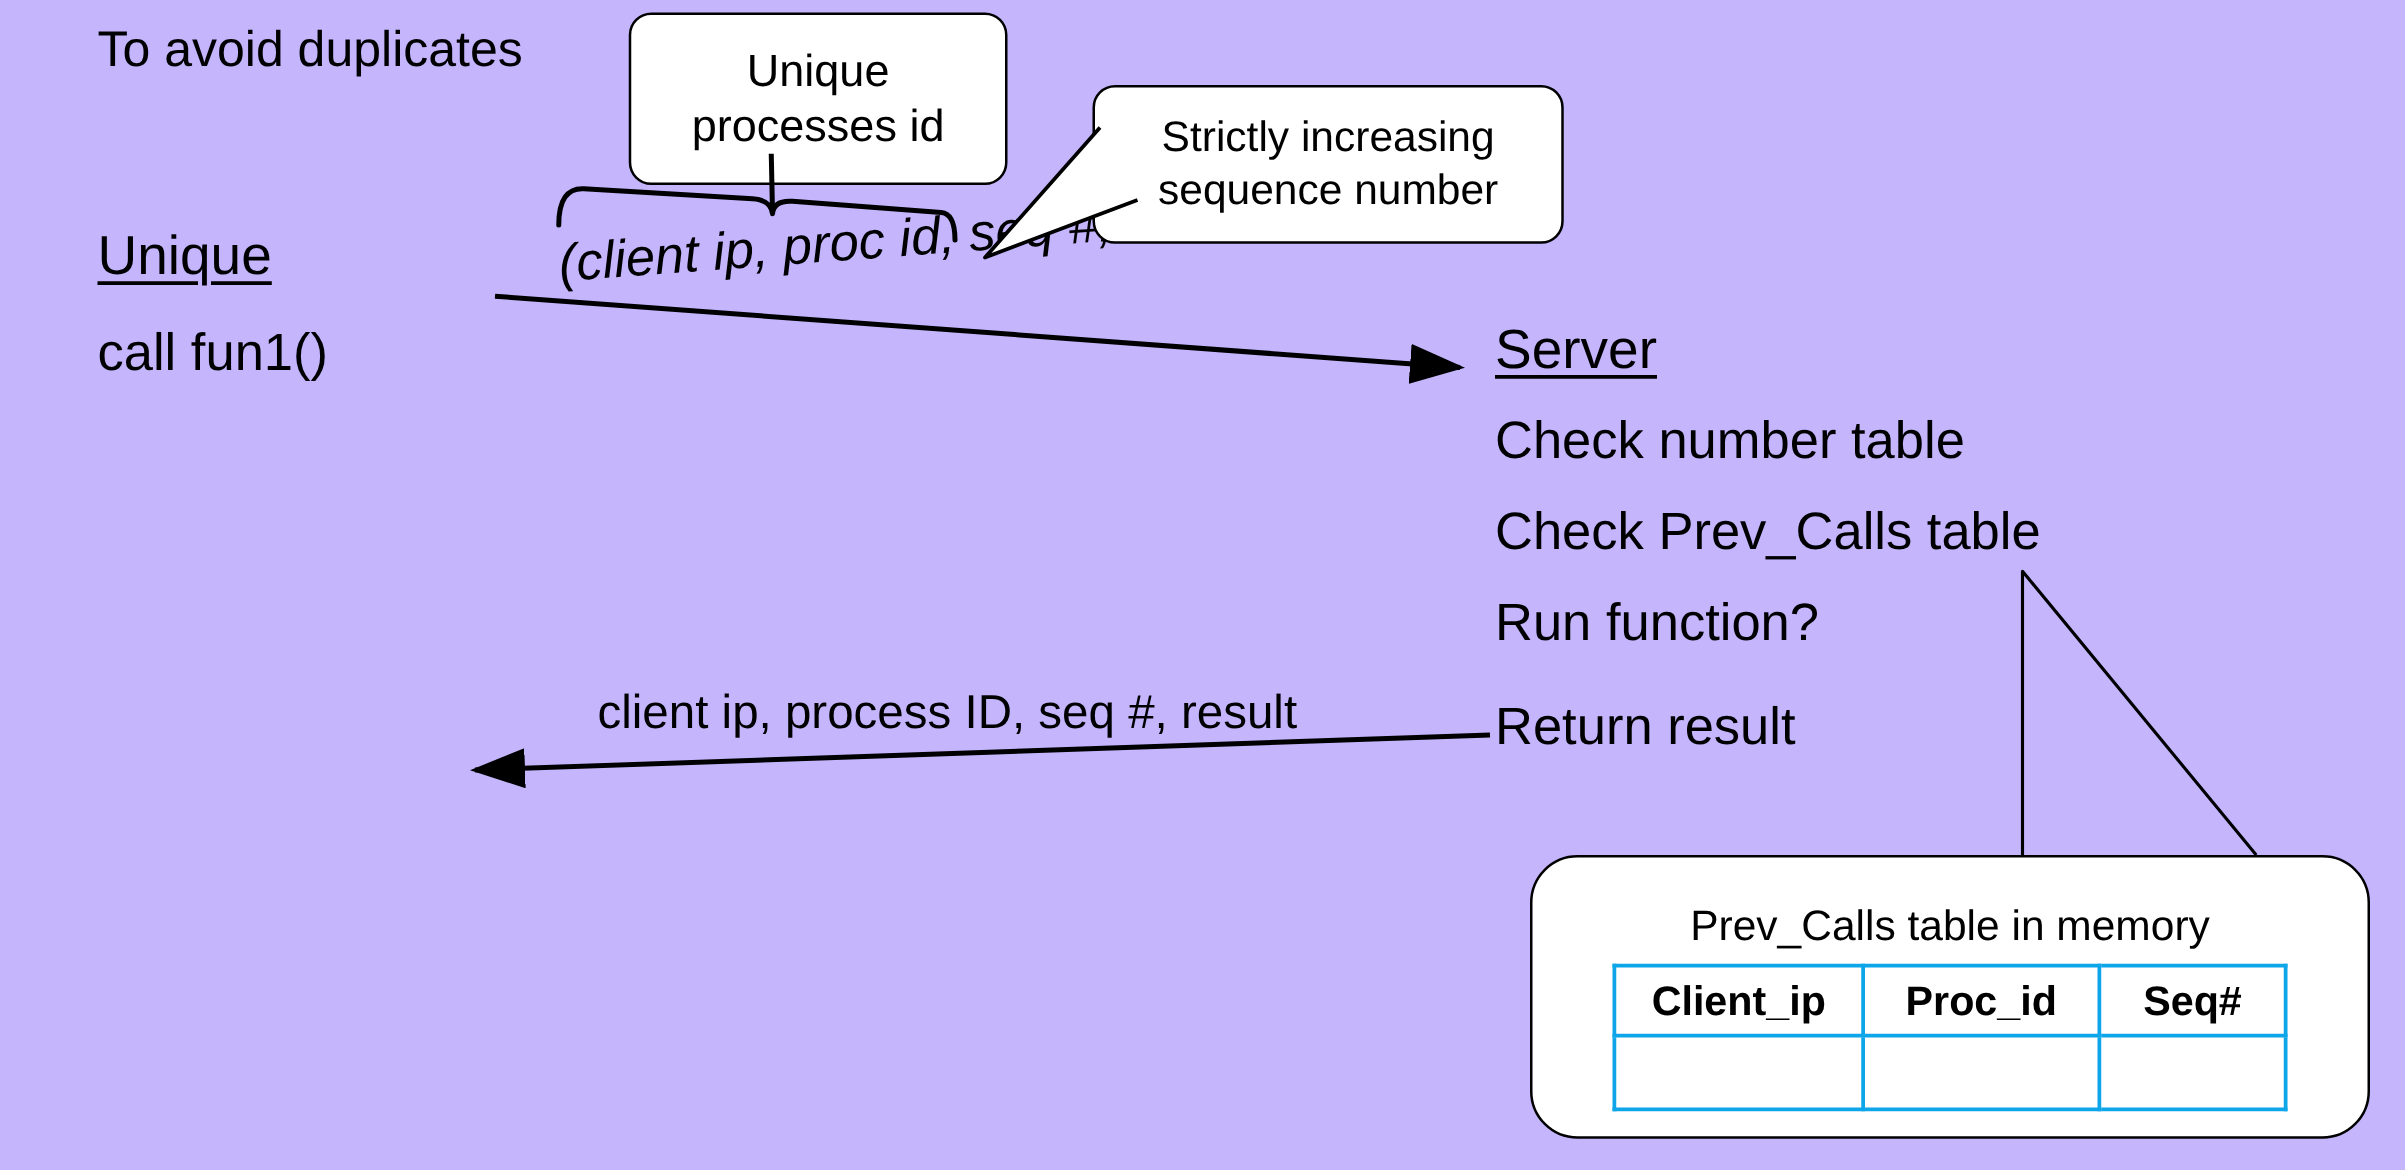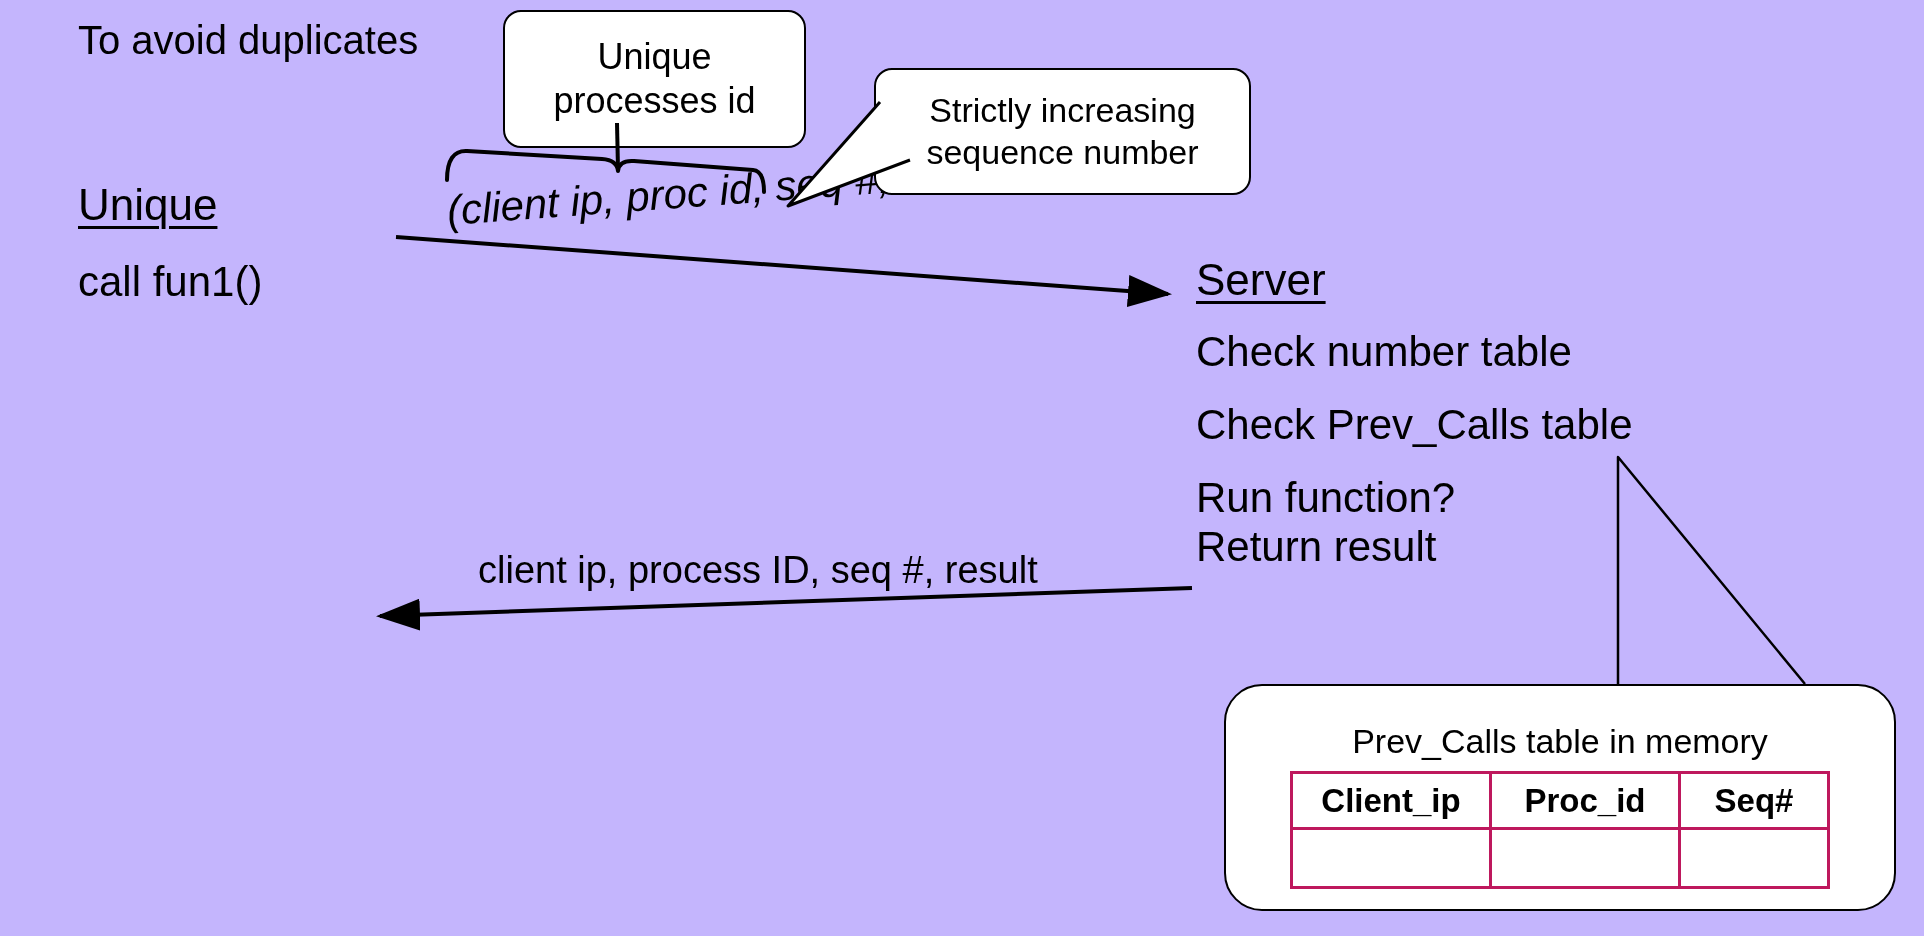--- a/index.html
+++ b/index.html
@@ -53,21 +53,21 @@
     text-underline-offset: 6px;
     text-decoration-thickness: 3px;
   }
   .server-step {
     left: 1196px;
     font-size: 42px;
   }
   #server-step-0 { top: 331px; }
   #server-step-1 { top: 404px; }
   #server-step-2 { top: 477px; }
-  #server-step-3 { top: 526px; }
+  #server-step-3 { top: 560px; }
 
   
   #request-message {
     left: 447px;
     top: 190px;
     font-size: 42px;
     font-style: italic;
     transform: rotate(-4.2deg);
     transform-origin: left center;
   }
@@ -120,21 +120,21 @@
     margin-bottom: 9px;
   }
 
   
   #prev-calls-table {
     border-collapse: collapse;
     font-size: 33px;
   }
   #prev-calls-table th,
   #prev-calls-table td {
-    border: 3px solid #be185d;
+    border: 3px solid #0ea5e9;
     padding: 0;
     height: 53px;
     text-align: center;
     vertical-align: middle;
     font-weight: bold;
   }
   #prev-calls-table td { height: 56px; font-weight: normal; }
   .col-client-ip { width: 196px; }
   .col-proc-id   { width: 186px; }
   .col-seq       { width: 146px; }

